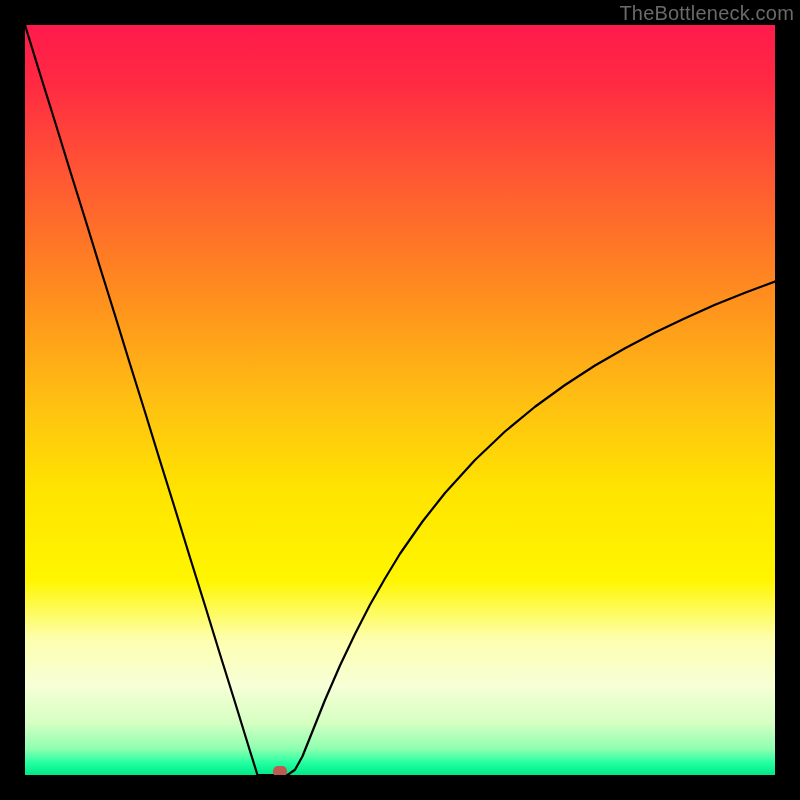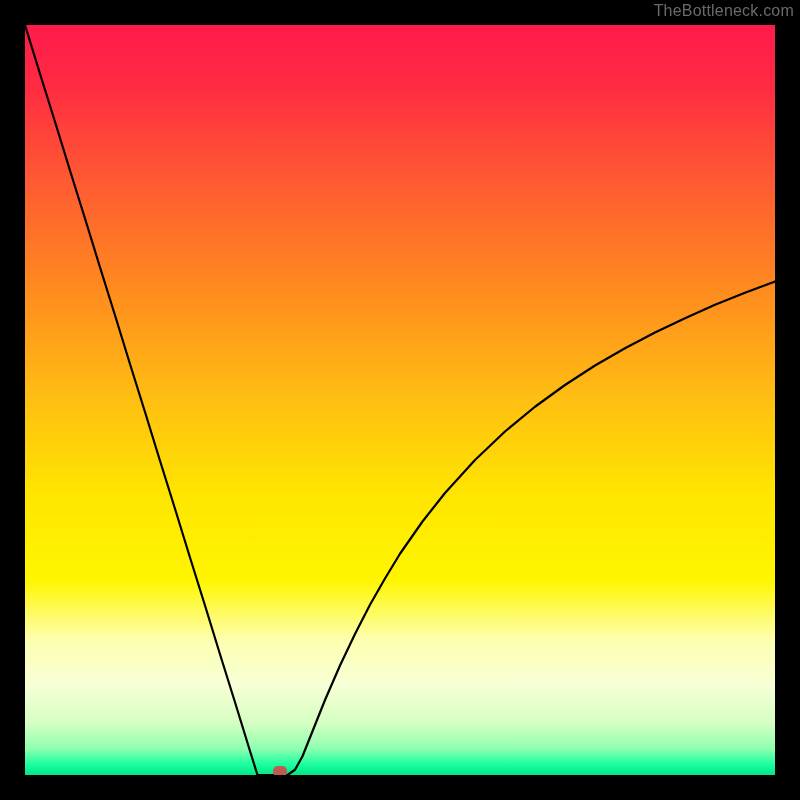--- a/index.html
+++ b/index.html
@@ -33,21 +33,21 @@
   }
   svg.curve {
     position: absolute;
     inset: 0;
   }
   .watermark {
     position: absolute;
     top: 2px;
     right: 6px;
     color: #6a6a6a;
-    font-size: 16px;
+    font-size: 20px;
     letter-spacing: 0.2px;
     font-weight: 500;
   }
   .marker {
     position: absolute;
     width: 14px;
     height: 11px;
     border-radius: 5px;
     background: #bf5a52;
   }

